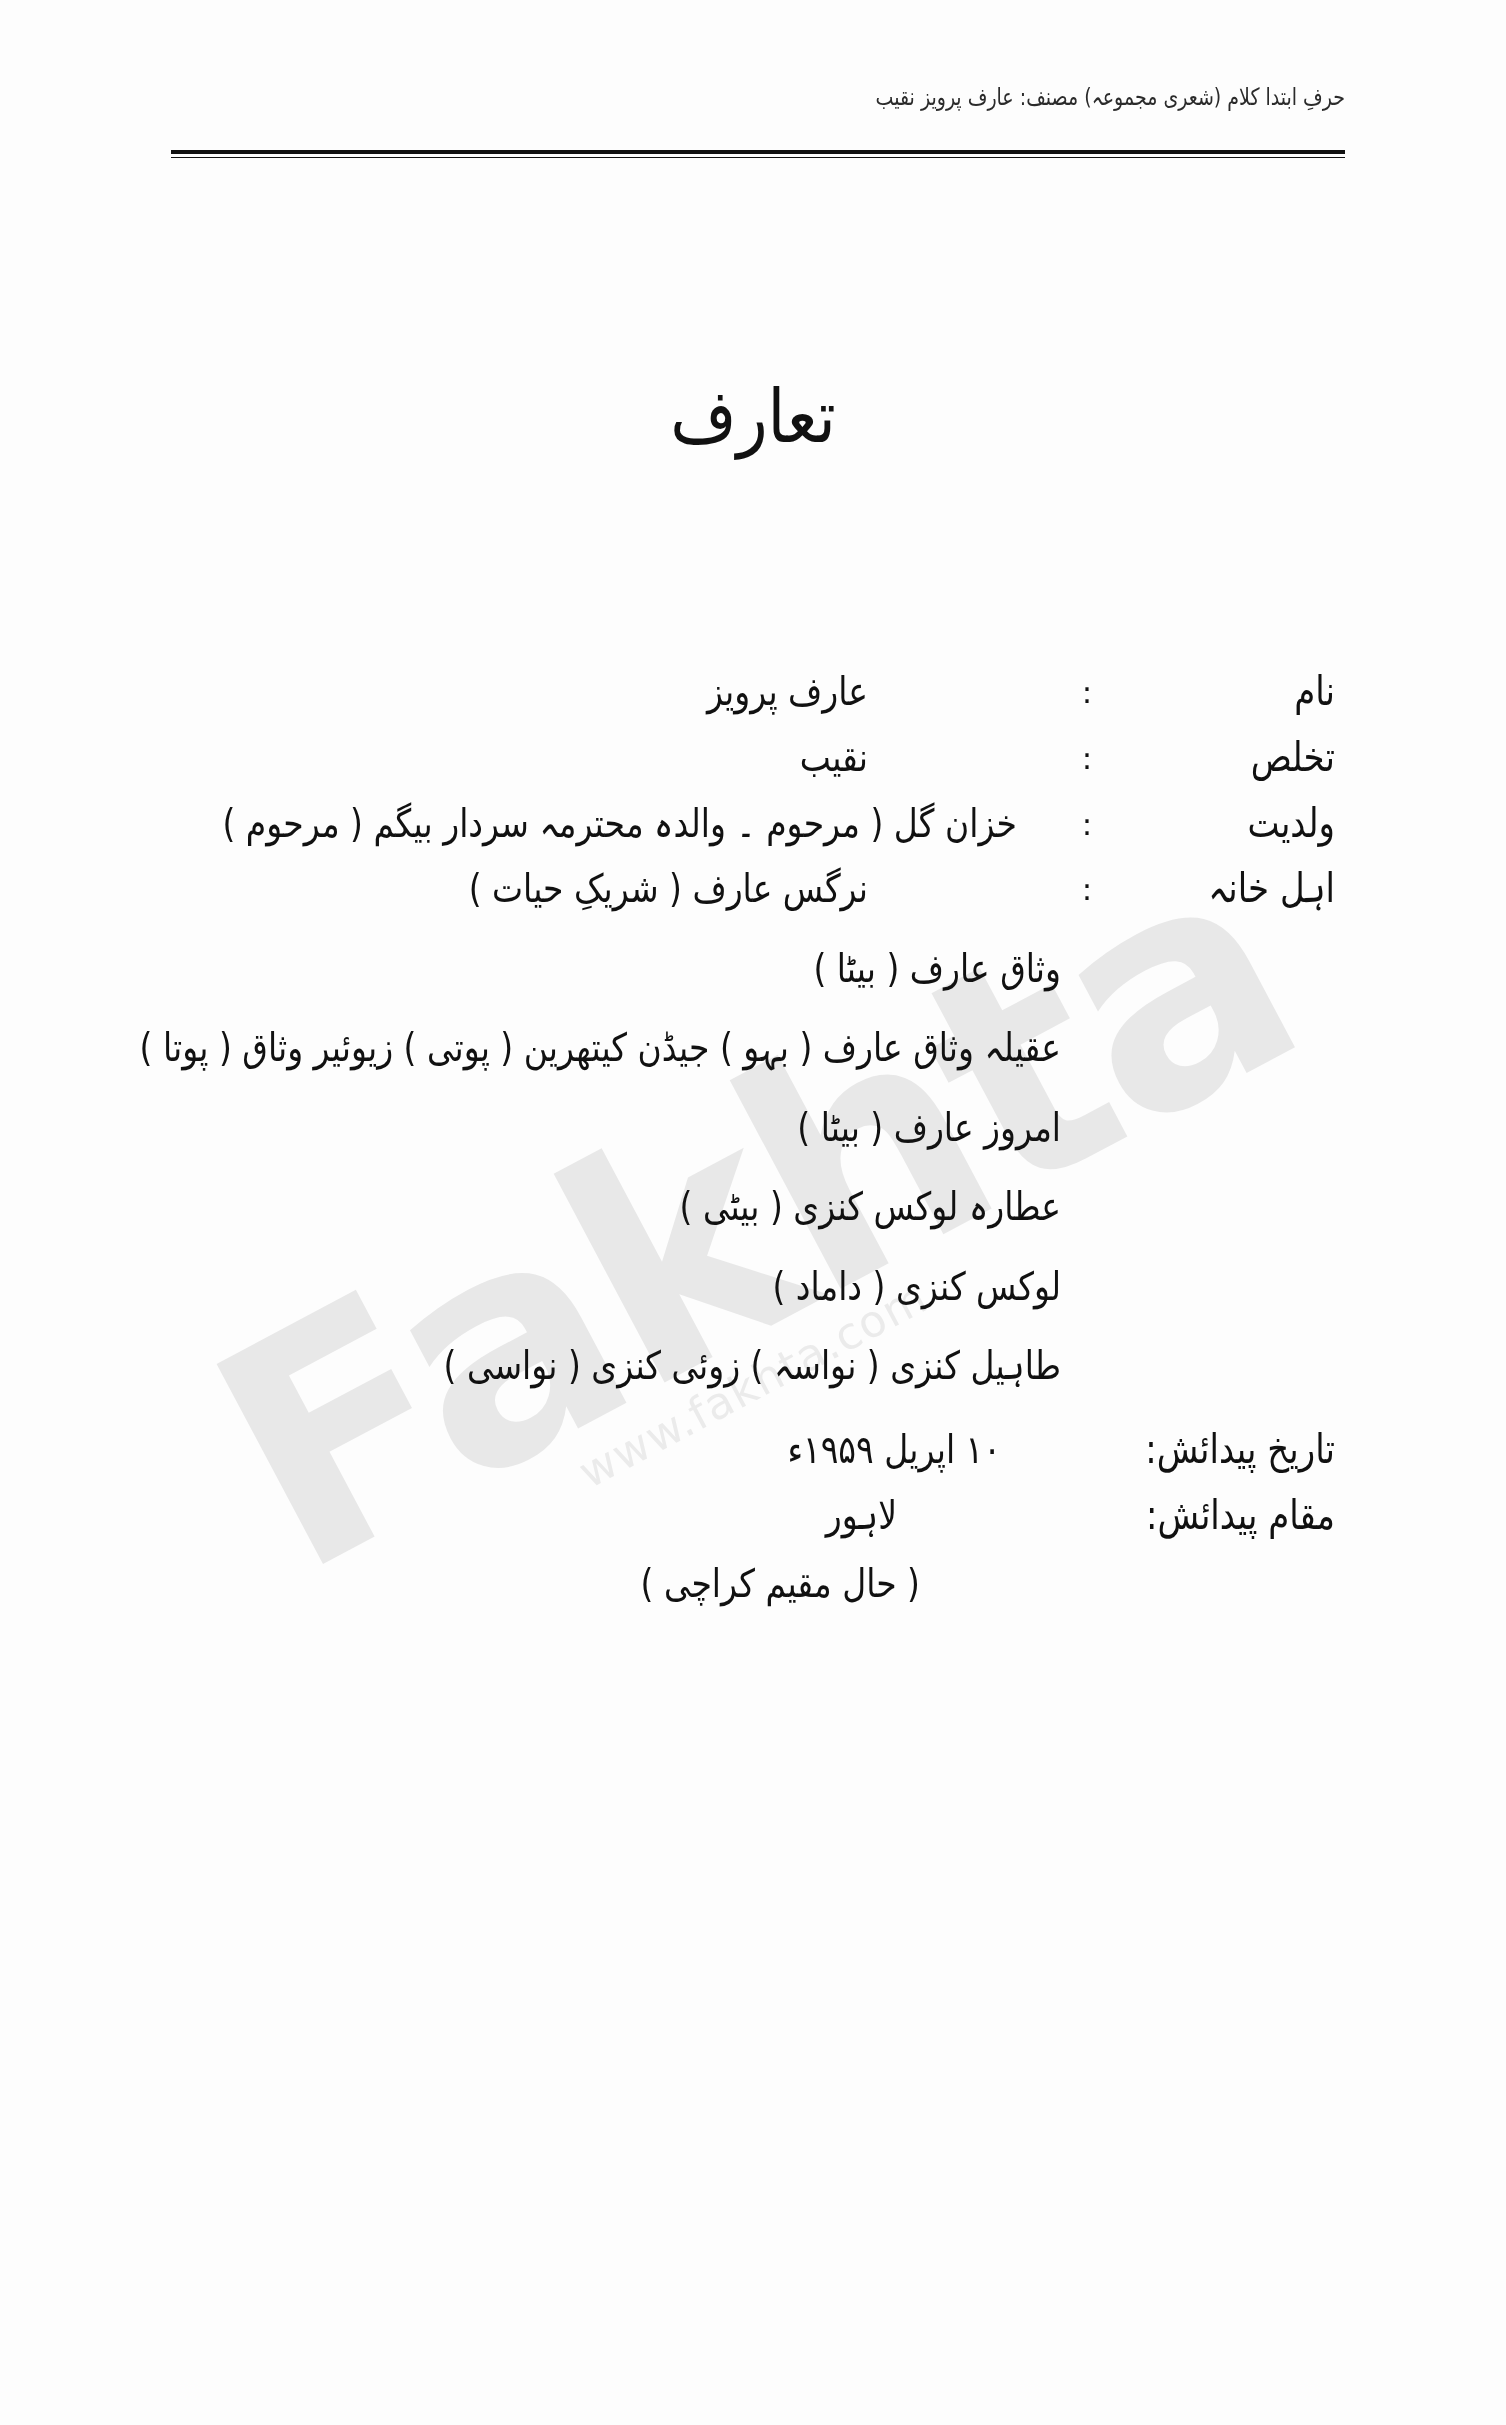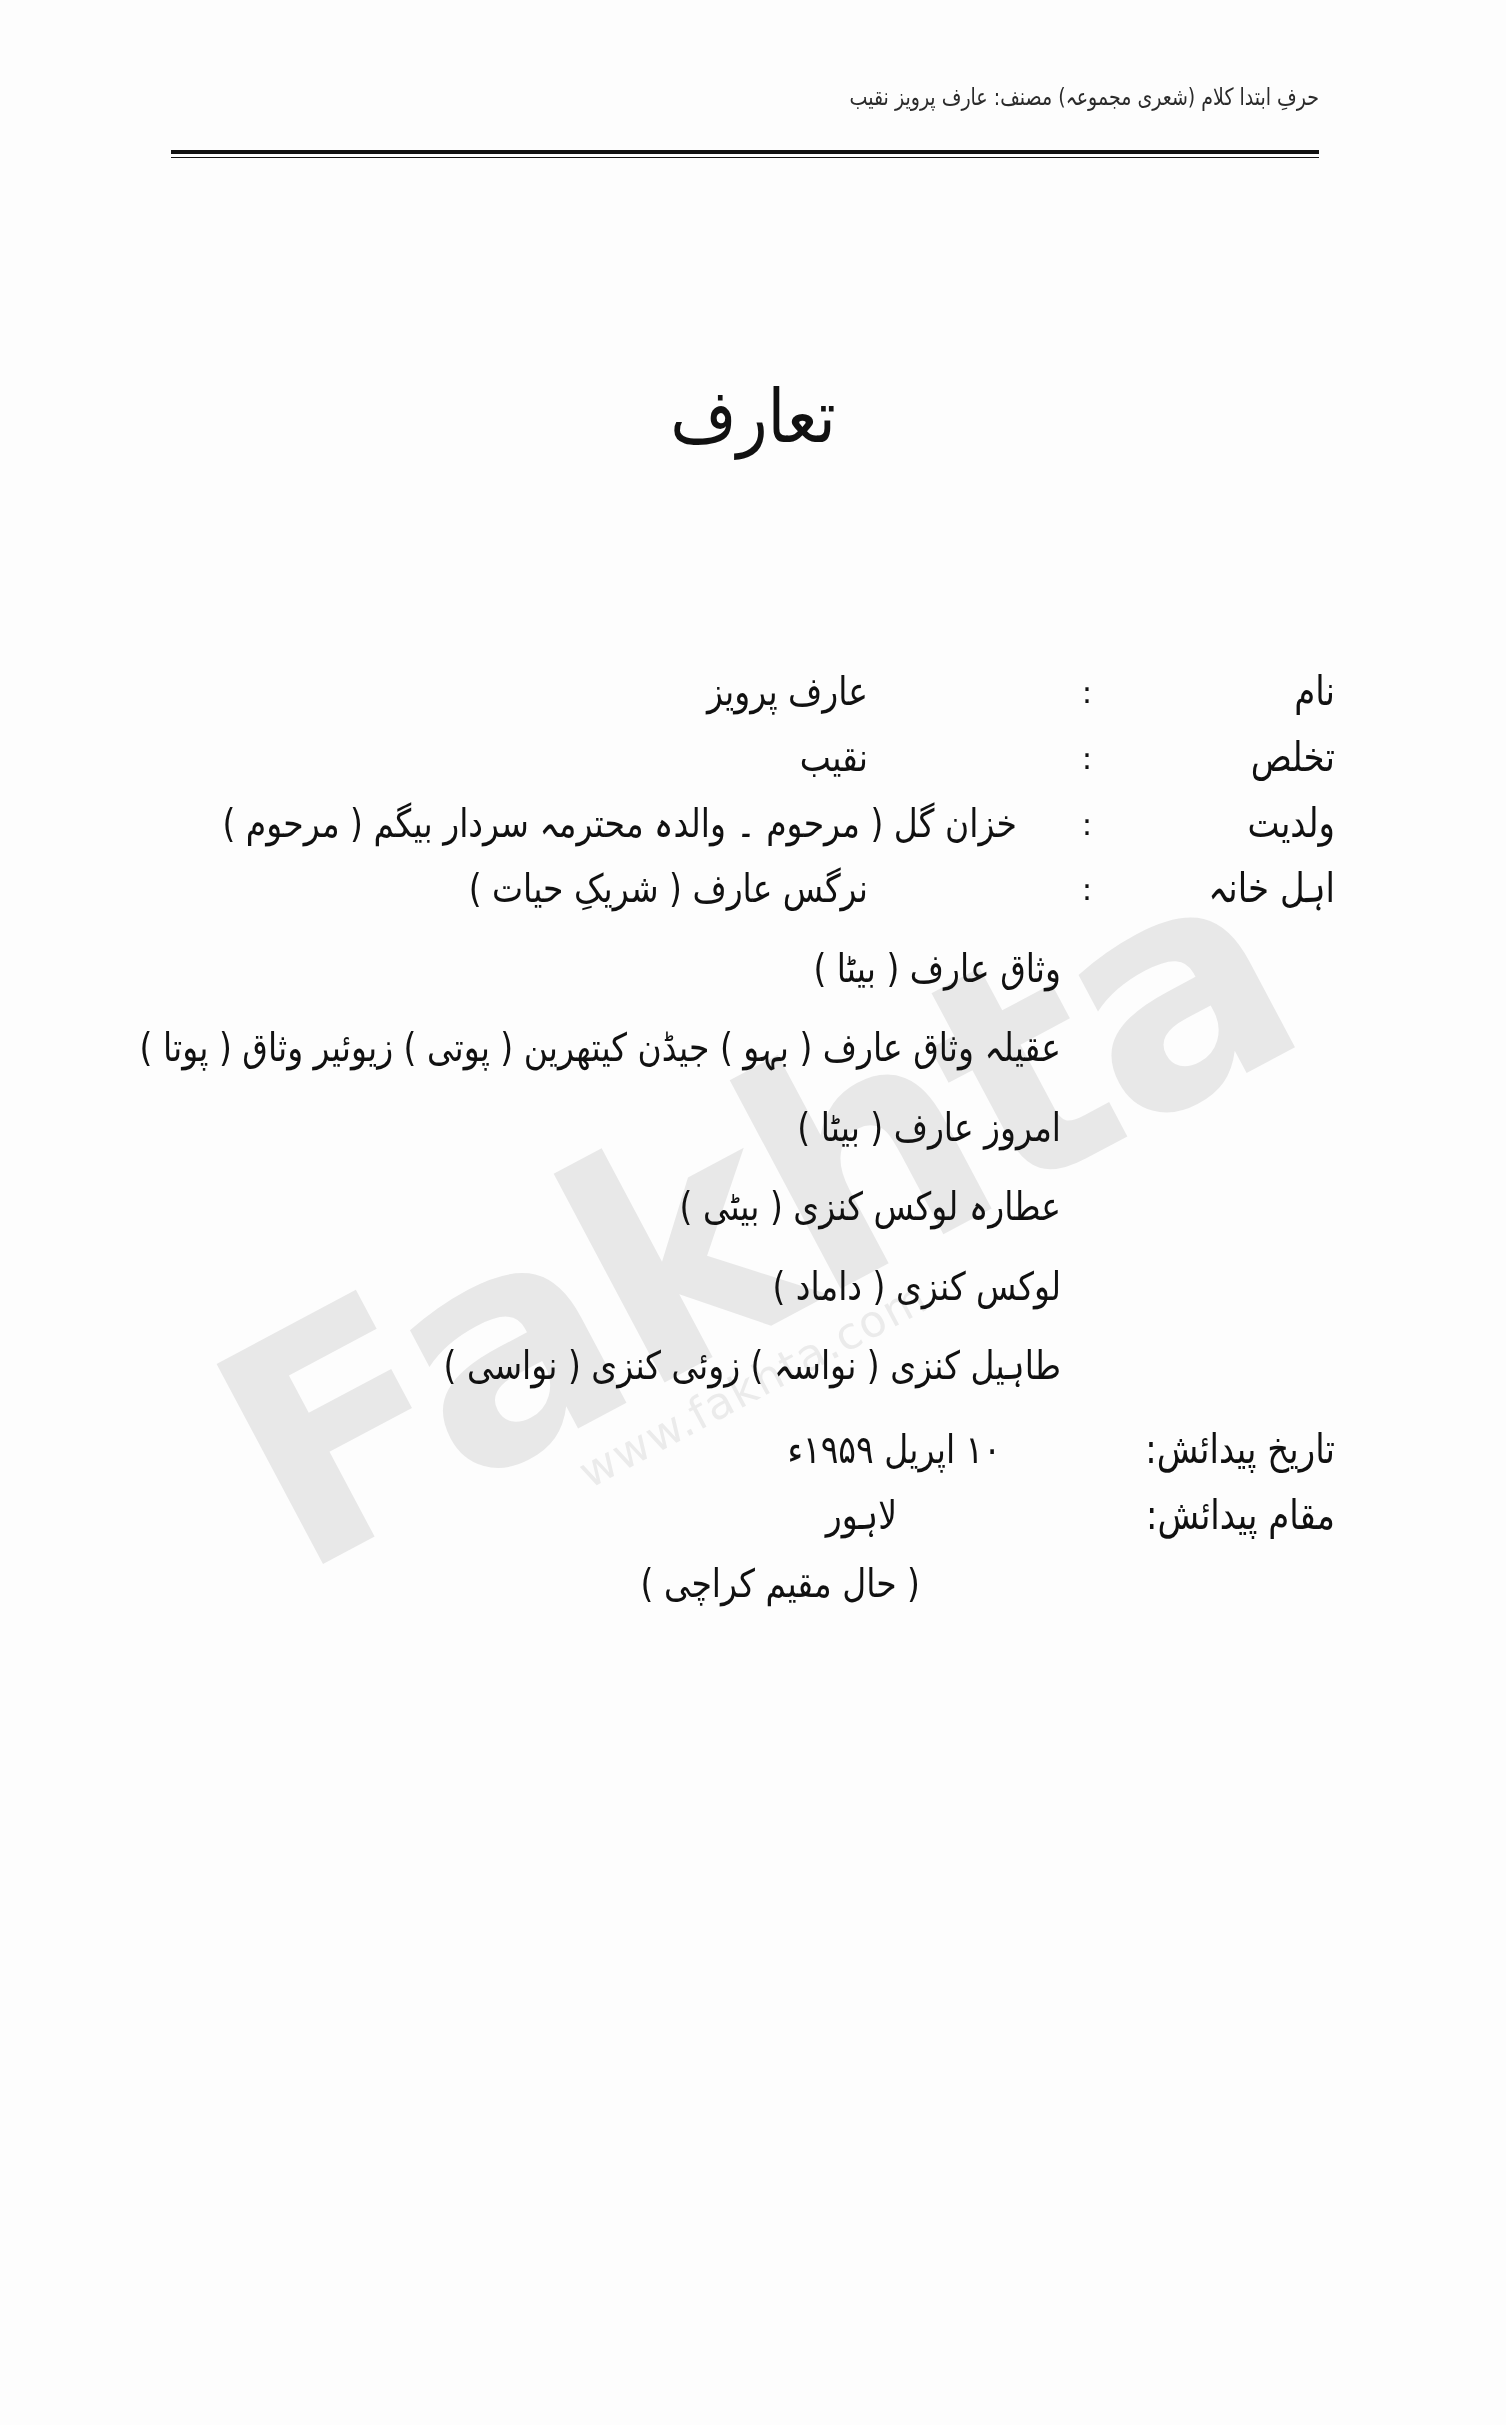--- a/index.html
+++ b/index.html
@@ -20,21 +20,21 @@
     position: absolute;
     inset: 0;
     background: #fdfdfd;
   }
 
   
   .header-zone {
     position: absolute;
     top: 82px;
     left: 171px;
-    right: 187px;
+    right: 161px;
     height: 89px;
   }
   .header-text {
     position: absolute;
     top: 0;
     right: 0;
     width: 667px;
     text-align: right;
     direction: rtl;
     font-size: 19px;

